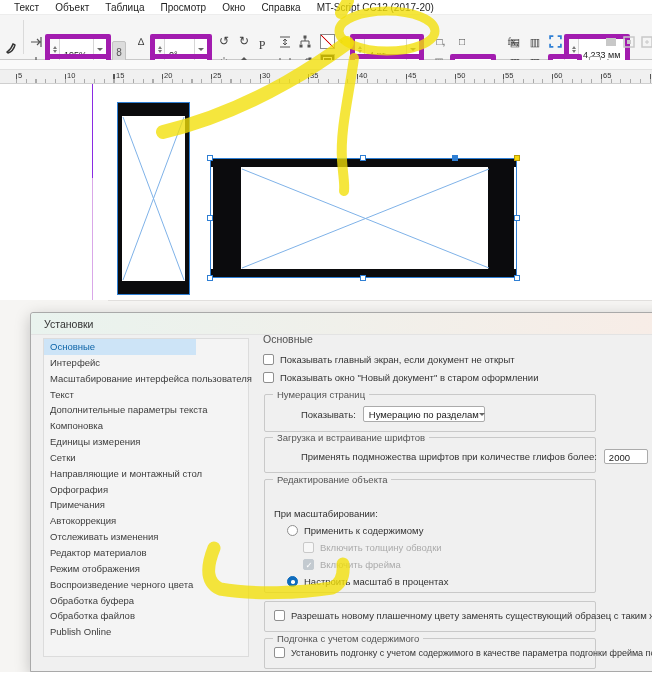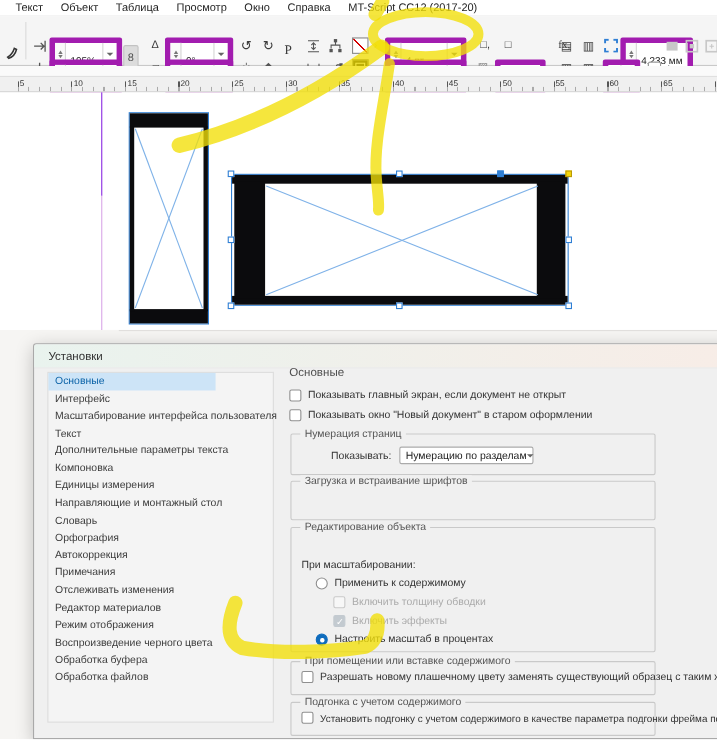--- a/index.html
+++ b/index.html
@@ -352,31 +352,32 @@
 
     <div class="sb">
 
     <div class="sb-item selected">Основные</div>
         <div class="sb-item">Интерфейс</div>
         <div class="sb-item">Масштабирование интерфейса пользователя</div>
         <div class="sb-item">Текст</div>
         <div class="sb-item">Дополнительные параметры текста</div>
         <div class="sb-item">Компоновка</div>
         <div class="sb-item">Единицы измерения</div>
+        <div class="sb-item">Сетки</div>
         <div class="sb-item">Направляющие и монтажный стол</div>
-        <div class="sb-item">Словарь</div>
         <div class="sb-item">Орфография</div>
+        <div class="sb-item">Примечания</div>
         <div class="sb-item">Автокоррекция</div>
-        <div class="sb-item">Примечания</div>
         <div class="sb-item">Отслеживать изменения</div>
         <div class="sb-item">Редактор материалов</div>
         <div class="sb-item">Режим отображения</div>
         <div class="sb-item">Воспроизведение черного цвета</div>
         <div class="sb-item">Обработка буфера</div>
         <div class="sb-item">Обработка файлов</div>
+        <div class="sb-item">Publish Online</div>
       </div>
 
     <div class="main-h">Основные</div>
 
     <div class="row" style="left:232px;top:41px">
       <span class="cb"></span>
       <span class="lab">Показывать главный экран, если документ не открыт</span>
     </div>
     <div class="row" style="left:232px;top:59px">
       <span class="cb"></span>
@@ -391,47 +392,50 @@
           <span>Нумерацию по разделам</span>
           <span class="dd" style="border-left:none;margin-left:auto">
               <i></i>
             </span>
         </span>
       </div>
     </div>
 
     <div class="grp" style="top:124px;height:36px">
       <span class="grp-l">Загрузка и встраивание шрифтов</span>
+      <div class="row" style="left:36px;top:11px">
+        <span class="lab">Применять подмножества шрифтов при количестве глифов более:</span>
+        <span class="inp" style="width:44px">2000</span>
+      </div>
     </div>
 
     <div class="grp" style="top:166px;height:114px">
       <span class="grp-l">Редактирование объекта</span>
       <div class="row" style="left:9px;top:28px">
         <span class="lab">При масштабировании:</span>
       </div>
       <div class="row" style="left:22px;top:45px">
         <span class="rb"></span>
         <span class="lab">Применить к содержимому</span>
       </div>
       <div class="row dis" style="left:38px;top:62px">
         <span class="cb dis"></span>
         <span class="lab">Включить толщину обводки</span>
       </div>
       <div class="row dis" style="left:38px;top:79px">
         <span class="cb dis checked"></span>
-        <span class="lab">Включить эффекты</span>
+        <span class="lab">Включить фрейма</span>
       </div>
       <div class="row" style="left:22px;top:96px">
         <span class="rb on"></span>
         <span class="lab">Настроить масштаб в процентах</span>
       </div>
     </div>
 
     <div class="grp" style="top:288px;height:31px">
-      <span class="grp-l">При помещении или вставке содержимого</span>
       <div class="row" style="left:9px;top:8px">
         <span class="cb"></span>
         <span class="lab">Разрешать новому плашечному цвету заменять существующий образец с таким же именем</span>
       </div>
     </div>
 
     <div class="grp" style="top:325px;height:31px">
       <span class="grp-l">Подгонка с учетом содержимого</span>
       <div class="row" style="left:9px;top:8px;font-size:9px">
         <span class="cb"></span>

